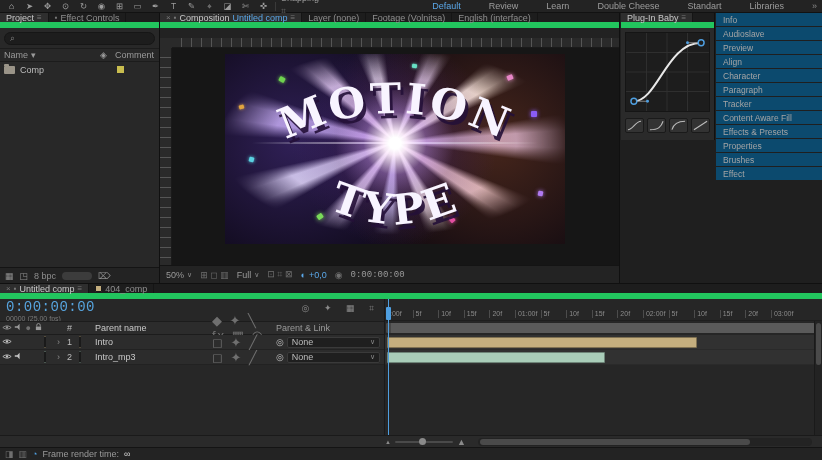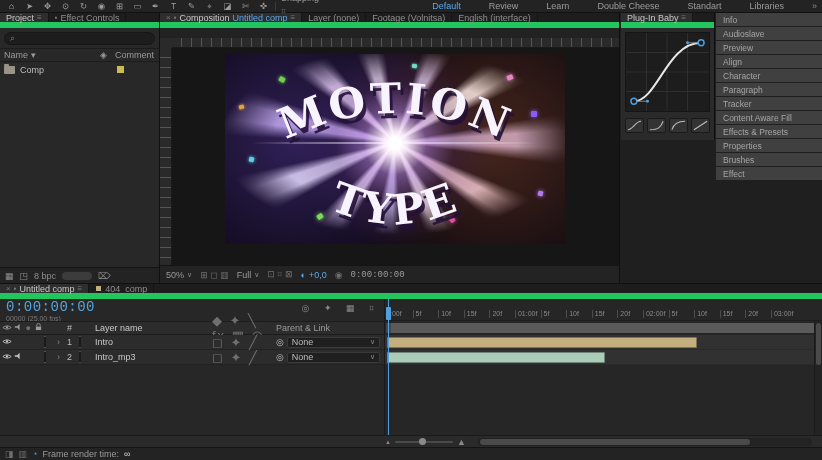--- a/index.html
+++ b/index.html
@@ -99,21 +99,21 @@
   
   .plugin { position:absolute; top:13px; left:621px; width:94px; height:127px; background:#2a2a2a;
             border-right:1px solid #101010; }
   .graph { margin:4px; width:85px; height:80px; background:#1d1d1d; border:1px solid #151515; }
   .preset-row { display:flex; gap:3px; padding:0 4px; }
   .preset-btn { width:19px; height:15px; background:#333; border:1px solid #1a1a1a; border-radius:2px;
                 display:flex; align-items:center; justify-content:center; }
 
   
   .stack { position:absolute; top:13px; left:716px; width:106px; }
-  .stack-item { height:13px; margin-bottom:1px; background:#404040; display:flex; align-items:center;
+  .stack-item { height:13px; margin-bottom:1px; background:#0c4a6e; display:flex; align-items:center;
                 padding:0 7px; font-size:8.5px; color:#a5a5a5; }
 
   
   .timeline { position:absolute; top:283px; left:0; right:0; height:177px; background:#272727;
               border-top:1px solid #101010; display:flex; flex-direction:column; }
   .tl-body { flex:1; display:flex; min-height:0; position:relative; }
   .tl-left { width:385px; border-right:1px solid #1a1a1a; display:flex; flex-direction:column; }
   .tl-info { height:22px; display:flex; align-items:flex-start; padding:2px 4px 0 6px; }
   .tl-tc { color:#57a4de; font-family:"Liberation Mono", monospace; font-size:14px; line-height:13px; letter-spacing:0.5px; }
   .tl-fps { color:#7a7a7a; font-size:7px; margin-top:1px; }
@@ -462,21 +462,21 @@
               <svg width="7" height="8" viewBox="0 0 8 9">
                   <rect x="1" y="4" width="6" height="4" fill="#9a9a9a"></rect>
                   <path d="M2,4 V2.5 A2,2 0 0 1 6,2.5 V4" fill="none" stroke="#9a9a9a"></path>
                 </svg>
             </span>
           </span>
           <span class="cell-chip"></span>
           <span class="cell-exp"></span>
           <span class="cell-num">#</span>
           <span class="cell-thumb"></span>
-          <span class="cell-name">Layer name</span>
+          <span class="cell-name">Parent name</span>
           <span class="cell-sw">◆ ✦ ╲ fx ▦ ◎</span>
           <span class="cell-parent">Parent &amp; Link</span>
         </div>
 
         <div class="lrow">
           <span class="cell-av">
             <span class="avc">
               <svg width="10" height="7" viewBox="0 0 12 8">
                   <path d="M1,4 Q6,0 11,4 Q6,8 1,4 Z" fill="none" stroke="#c4c4c4"></path>
                   <circle cx="6" cy="4" r="1.4" fill="#c4c4c4"></circle>

